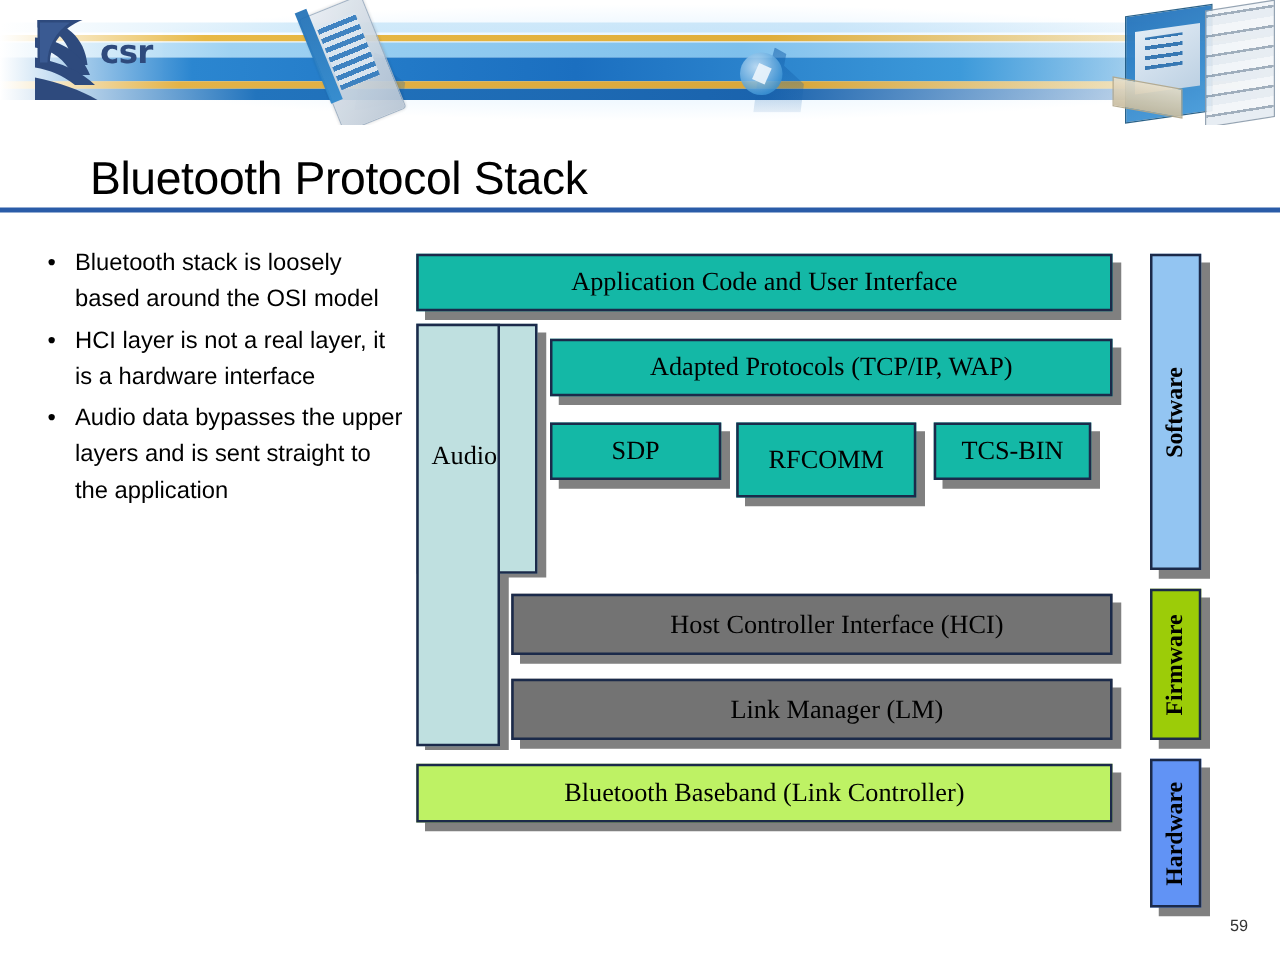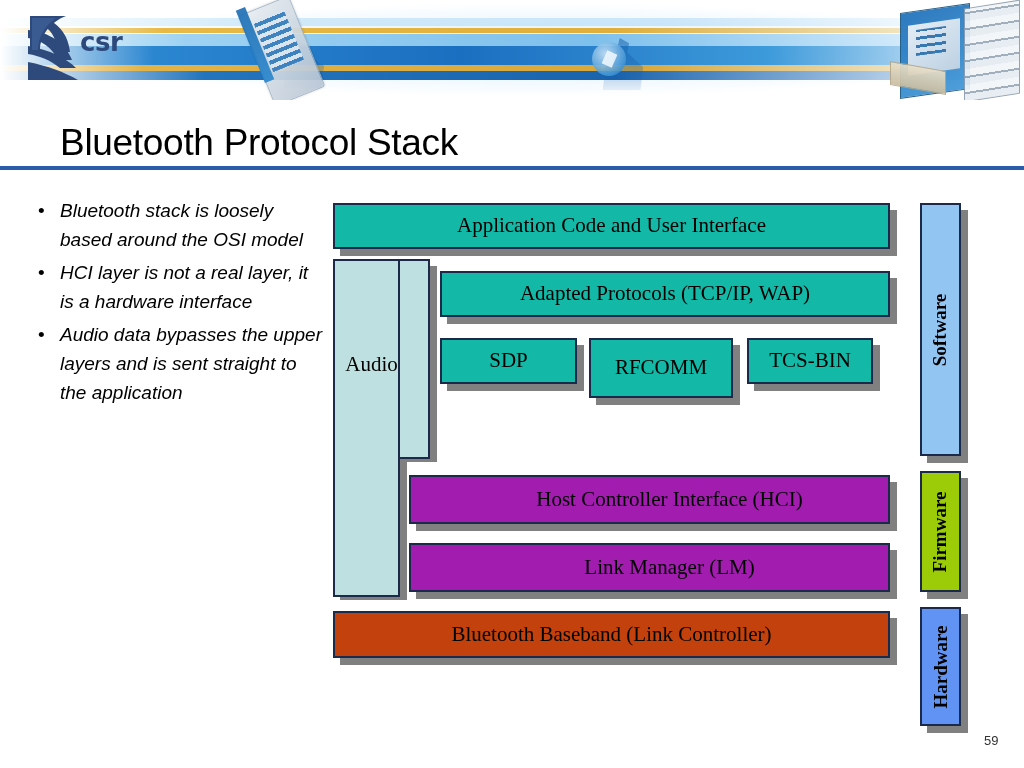--- a/index.html
+++ b/index.html
@@ -67,21 +67,21 @@
     letter-spacing: -0.5px;
   }
   .device {
     position: absolute;
     opacity: 0.92;
   }
 
   
   #title {
     position: absolute;
-    left: 60px; top: 122px;
+    left: 72px; top: 122px;
     font-size: 37px;
     font-weight: normal;
     color: #000000;
     font-family: "Liberation Sans", sans-serif;
     letter-spacing: -0.3px;
     white-space: nowrap;
   }
   #title-rule {
     position: absolute;
     left: 0; top: 166px;
@@ -106,41 +106,40 @@
   .bullet .dot {
     width: 22px;
     flex: 0 0 22px;
     font-size: 19px;
     line-height: 29px;
     color: #000;
     text-align: left;
   }
   .bullet .btxt {
     flex: 1 1 auto;
-    font-style: italic;
   }
 
   
   .box {
     position: absolute;
     box-sizing: border-box;
     border: 2px solid #1b2a4a;
     display: flex;
     align-items: center;
     justify-content: center;
     font-family: "Liberation Serif", serif;
     font-size: 21px;
     color: #000000;
     box-shadow: 7px 7px 0 0 #808080;
     text-align: center;
     line-height: 1.1;
   }
   .box.blue-light { background: #14b8a6; }
-  .box.green      { background: #a21caf; padding-left: 40px; }
-  .box.blue-med   { background: #c2410c; }
+  .box.green      { background: #737373; padding-left: 40px; }
+  .box.blue-med   { background: #bef264; }
 
   .vbox {
     position: absolute;
     box-sizing: border-box;
     border: 2px solid #1b2a4a;
     box-shadow: 7px 7px 0 0 #808080;
     display: flex;
     align-items: center;
     justify-content: center;
   }

